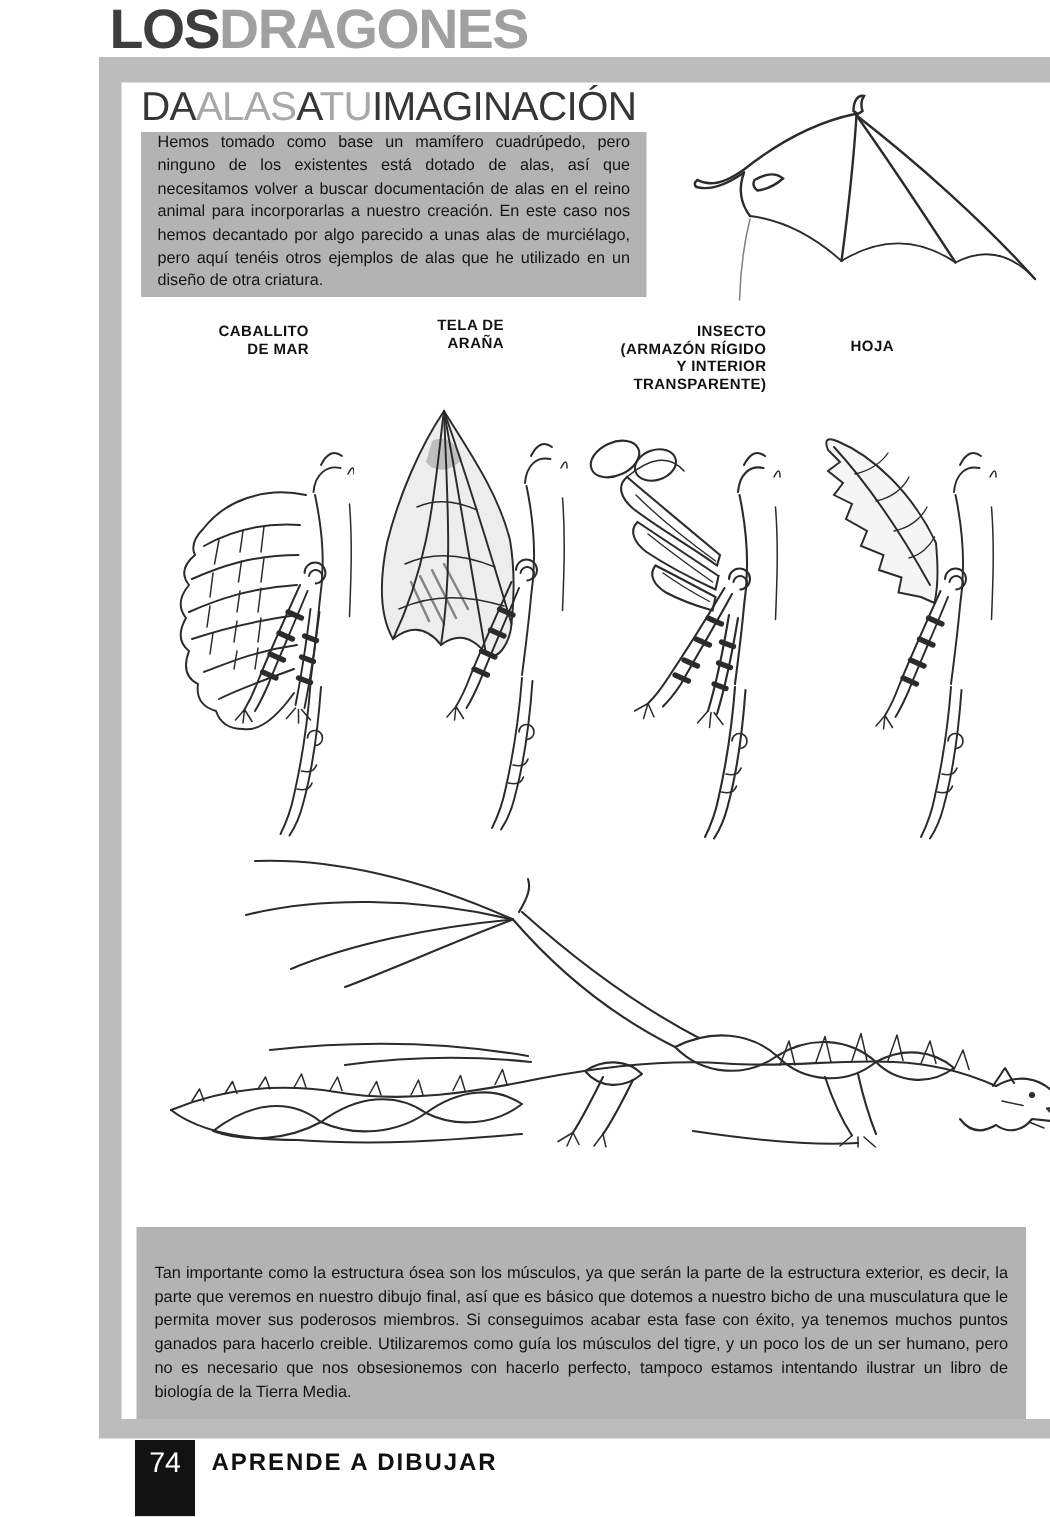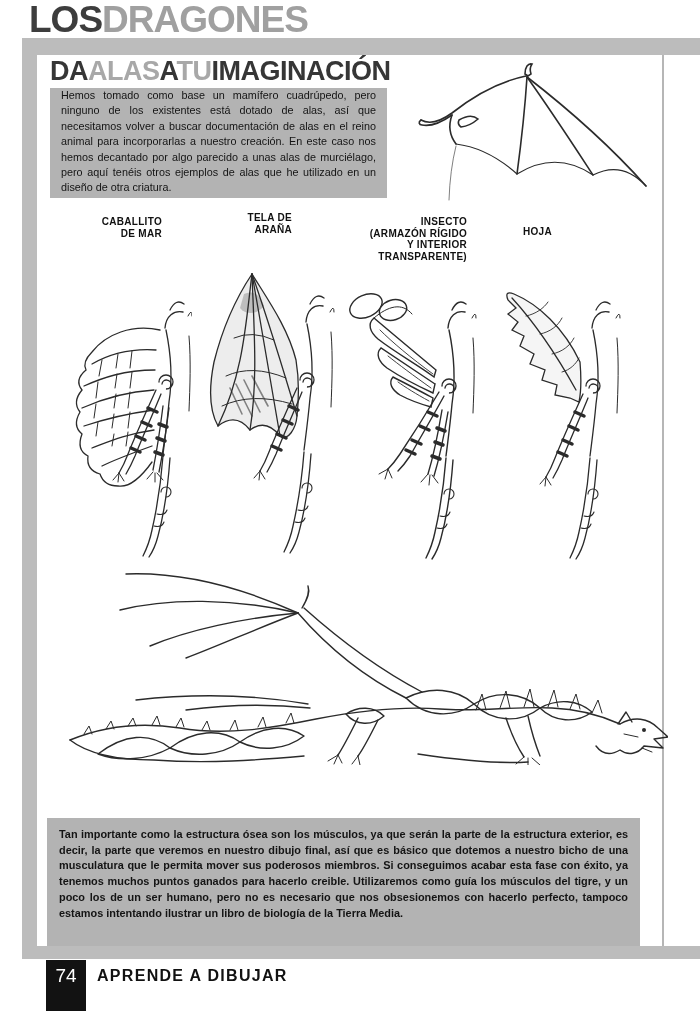--- a/index.html
+++ b/index.html
@@ -1,38 +1,38 @@
 <!DOCTYPE html>
 <html><head>
 <meta charset="utf-8">
 <style>
   html,body{margin:0;padding:0;background:#ffffff;}
   .page{
     position:relative;width:700px;height:1011px;background:#ffffff;
     font-family:"Liberation Sans","DejaVu Sans",sans-serif;color:#1a1a1a;overflow:hidden;
   }
-  .abs{position:absolute;}
+  .abs{position:absolute;margin-left:44px;}
   
   .main-title{left:29px;top:1px;font-size:37px;font-weight:bold;letter-spacing:-1px;line-height:38px;white-space:nowrap;}
   .title-dark{color:#3d3d3d;}
   .title-light{color:#a0a0a0;}
   .bar-top{left:22px;top:38px;width:678px;height:17px;background:#bcbcbc;}
   .bar-left{left:22px;top:38px;width:15px;height:908px;background:#bcbcbc;}
   .bar-bottom{left:22px;top:946px;width:678px;height:13px;background:#bcbcbc;}
   .rule-right{left:662px;top:55px;width:2px;height:891px;background:#b6b6b6;}
   
-  .sec-heading{font-weight:bold;letter-spacing:-0.5px;white-space:nowrap;}
+  .sec-heading{font-weight:normal;letter-spacing:-0.5px;white-space:nowrap;}
   .h1{left:50px;top:57px;font-size:27px;line-height:28px;}
   .h2{left:50px;top:760px;font-size:26px;line-height:27px;}
   .seg-dark{color:#363636;}
   .seg-light{color:#a8a8a8;}
   
   .graybox{background:#b3b3b3;box-sizing:border-box;text-align:justify;color:#141414;}
   .box1{left:50px;top:88px;width:337px;height:110px;padding:0 11px;font-size:10.8px;line-height:15.4px;}
-  .box2{left:47px;top:818px;width:593px;height:128px;padding:9px 12px;font-size:10.9px;line-height:15.7px;font-weight:bold;}
+  .box2{left:47px;top:818px;width:593px;height:128px;padding:24px 12px;font-size:10.9px;line-height:15.7px;}
   
   .spec-label{font-size:10px;font-weight:bold;line-height:11.5px;text-align:right;letter-spacing:0.3px;color:#111;}
   .lab1{left:82px;top:216px;width:80px;}
   .lab2{left:212px;top:212px;width:80px;}
   .lab3{left:345px;top:216px;width:122px;}
   .lab4{left:472px;top:226px;width:80px;}
   
   .sketch svg{display:block;width:100%;height:100%;}
   .batwing{left:403px;top:60px;width:257px;height:148px;}
   .panel1{left:62px;top:266px;width:130px;height:295px;}

